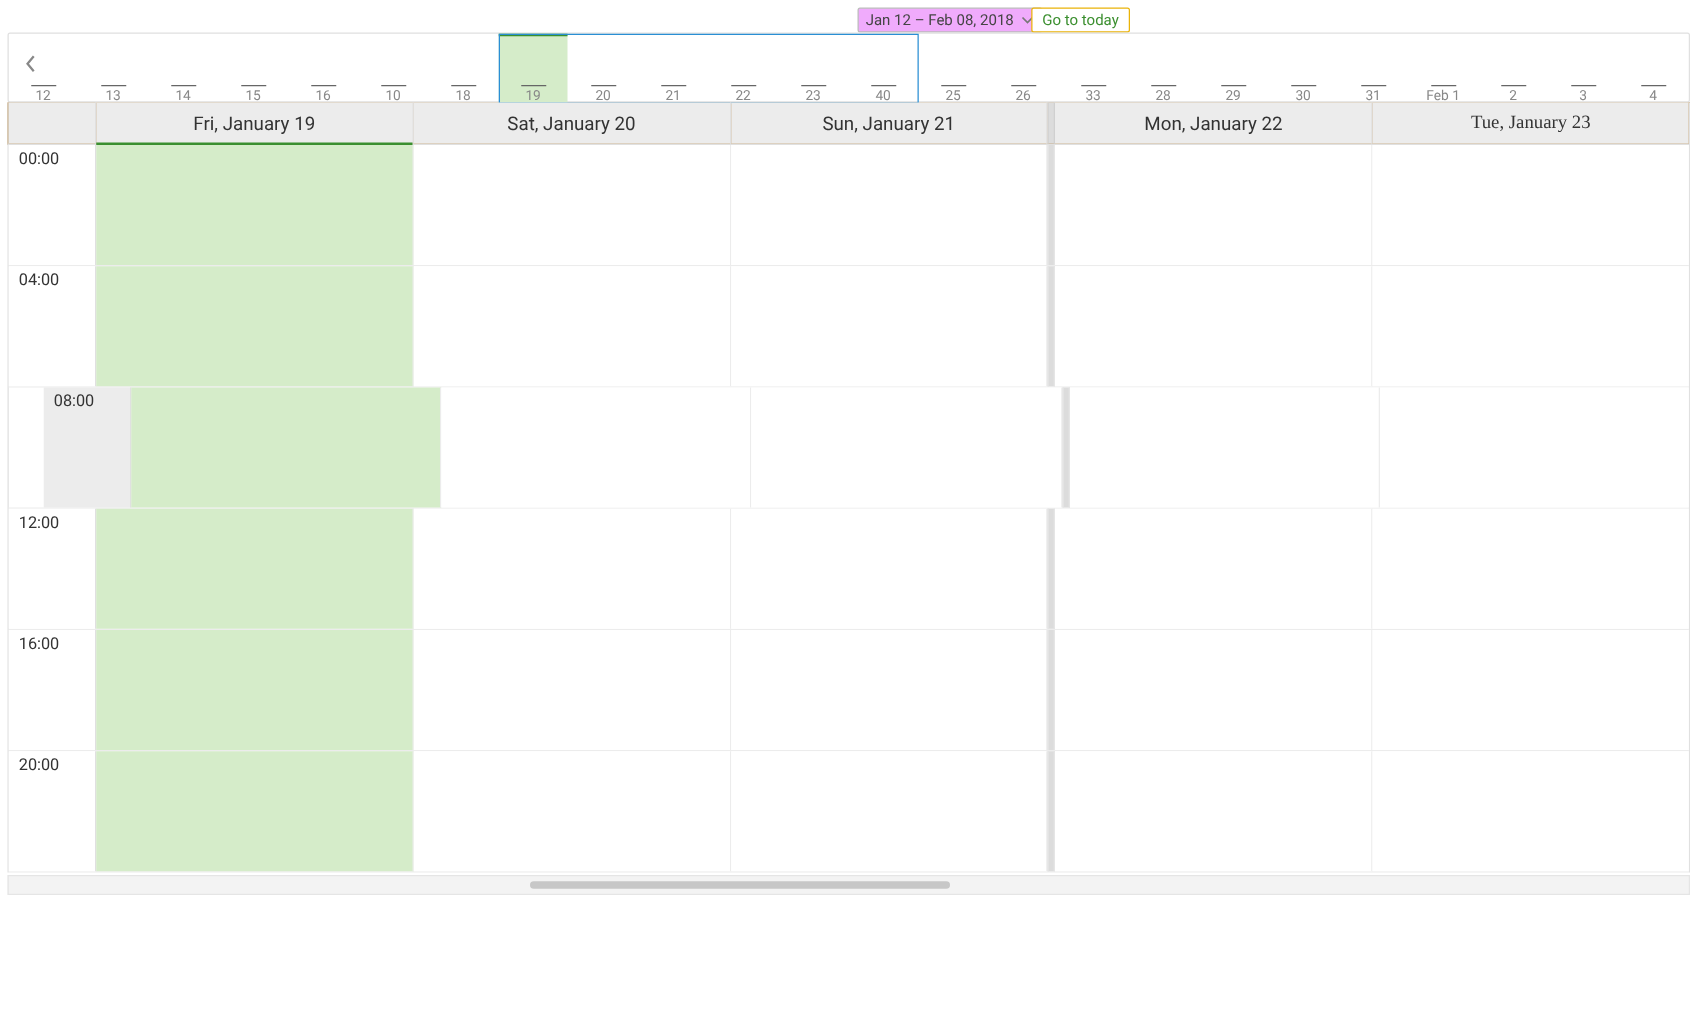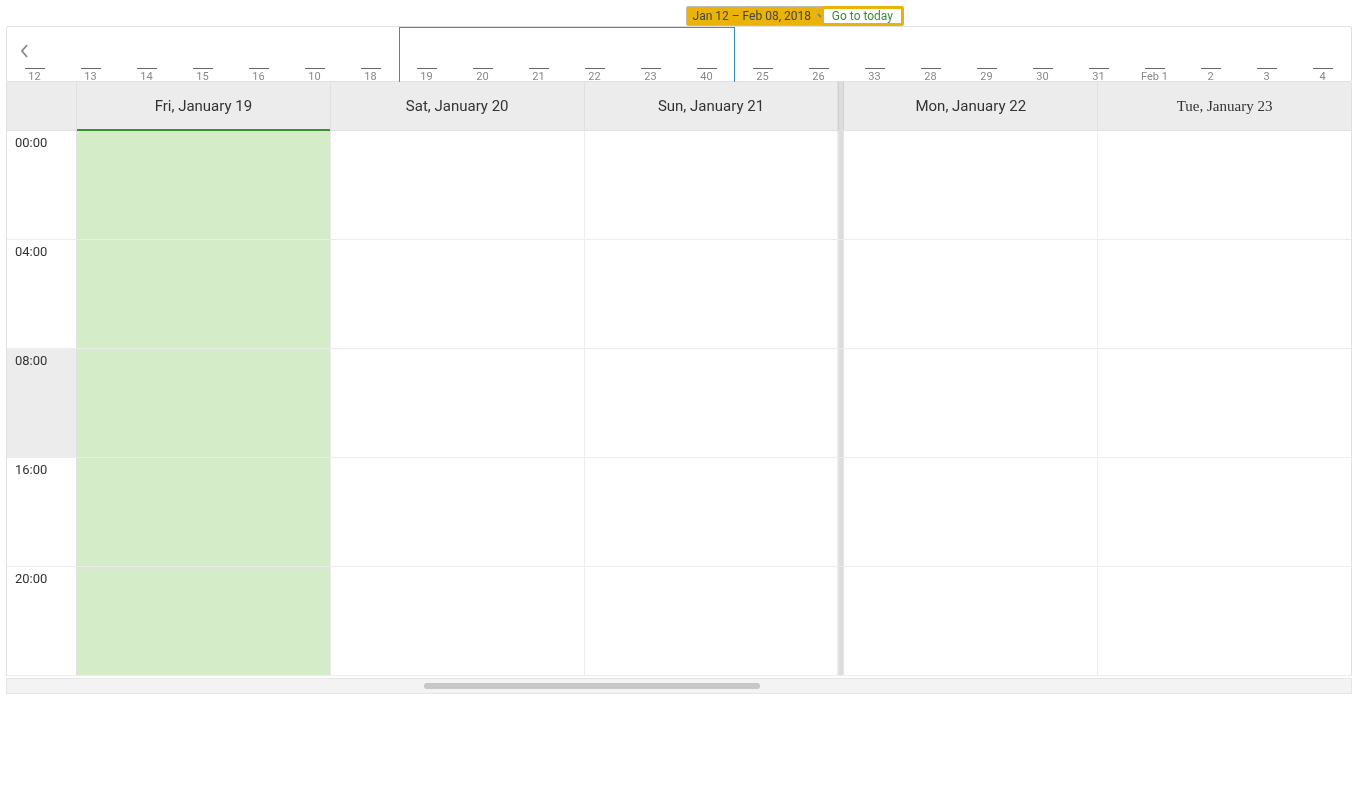--- a/index.html
+++ b/index.html
@@ -25,36 +25,36 @@
     right: 518px;
     top: 2px;
     display: inline-flex;
     align-items: center;
     border: 1px solid #bbb;
     border-radius: 2px;
     height: 20px;
     padding: 0 6px;
     font-size: 12px;
     color: #444;
-    background: #eab308;
+    background: #f0abfc;
     cursor: pointer;
   }
   .range-picker .chev {
     margin-left: 6px;
     display: inline-flex;
   }
   .go-today {
     position: absolute;
     right: 448px;
     top: 2px;
     display: inline-flex;
     align-items: center;
     height: 20px;
     padding: 0 8px;
-    border: 3px solid #eab308;
+    border: 1px solid #eab308;
     border-radius: 2px;
     color: #3b8f2f;
     font-size: 12px;
     background: #fff;
     cursor: pointer;
   }
 
   
   .timeline-wrap {
     position: relative;
@@ -72,21 +72,20 @@
     display: flex;
     align-items: center;
     justify-content: center;
     color: #888;
     cursor: pointer;
   }
   .timeline {
     position: absolute;
     left: 0; right: 0; top: 0; height: 56px;
     display: flex;
-    align-items: flex-end;
   }
   .tick {
     flex: 1 1 0;
     position: relative;
     border-right: 1px solid transparent;
   }
   .tick .mark {
     position: absolute;
     left: 50%;
     transform: translateX(-50%);
@@ -121,21 +120,21 @@
     border: 1px solid #2a8fd4;
     pointer-events: none;
   }
 
   
   .day-header-row {
     display: flex;
     border: 1px solid #e0e0e0;
     border-top: none;
     background: #a16207;
-    height: 49px;
+    height: 34px;
     justify-content: center;
   }
   .time-gutter-head {
     width: 70px;
     border-right: 1px solid #e0e0e0;
     background: #ececec;
   }
   .day-header {
     flex: 1 1 0;
     display: flex;
@@ -163,21 +162,21 @@
 
   
   .grid-body {
     display: flex;
     flex-direction: column;
     border-left: 1px solid #e0e0e0;
     border-right: 1px solid #e0e0e0;
   }
   .grid-row {
     display: flex;
-    height: 109px;
+    height: 97px;
     border-bottom: 1px solid #ececec;
   }
   .grid-row .time-gutter {
     width: 70px;
     border-right: 1px solid #e0e0e0;
     font-size: 13px;
     color: #333;
     padding: 4px 8px;
     background: #fff;
   }
@@ -189,21 +188,21 @@
   .day-col:last-child { border-right: none; }
   .day-col.today { background: #d5ecc9; }
   .weekend-gap-body {
     width: 6px;
     background: #dcdcdc;
     border-left: 1px solid #e5e5e5;
     border-right: 1px solid #e5e5e5;
   }
   .grid-row.current .time-gutter,
   .grid-row.current .day-col:not(.today) {  }
-  .grid-row .time-gutter.now-shade { background: #ececec; }
+  .grid-row .time-gutter.now-shade { background: #ececec; margin-left: 28px; }
 
   
   .bottom-bar {
     margin-top: 2px;
     height: 16px;
     border: 1px solid #e5e5e5;
     background: #f3f3f3;
     position: relative;
   }
   .bottom-bar .thumb {
@@ -389,20 +388,29 @@
       <div class="grid-row current">
         <div class="time-gutter now-shade">08:00</div>
         <div class="day-col today"></div>
         <div class="day-col"></div>
         <div class="day-col"></div>
         <div class="weekend-gap-body"></div>
         <div class="day-col"></div>
         <div class="day-col"></div>
       </div>
       <div class="grid-row">
+        <div class="time-gutter">12:00</div>
+        <div class="day-col today"></div>
+        <div class="day-col"></div>
+        <div class="day-col"></div>
+        <div class="weekend-gap-body"></div>
+        <div class="day-col"></div>
+        <div class="day-col"></div>
+      </div>
+      <div class="grid-row">
         <div class="time-gutter">16:00</div>
         <div class="day-col today"></div>
         <div class="day-col"></div>
         <div class="day-col"></div>
         <div class="weekend-gap-body"></div>
         <div class="day-col"></div>
         <div class="day-col"></div>
       </div>
       <div class="grid-row">
         <div class="time-gutter">20:00</div>

